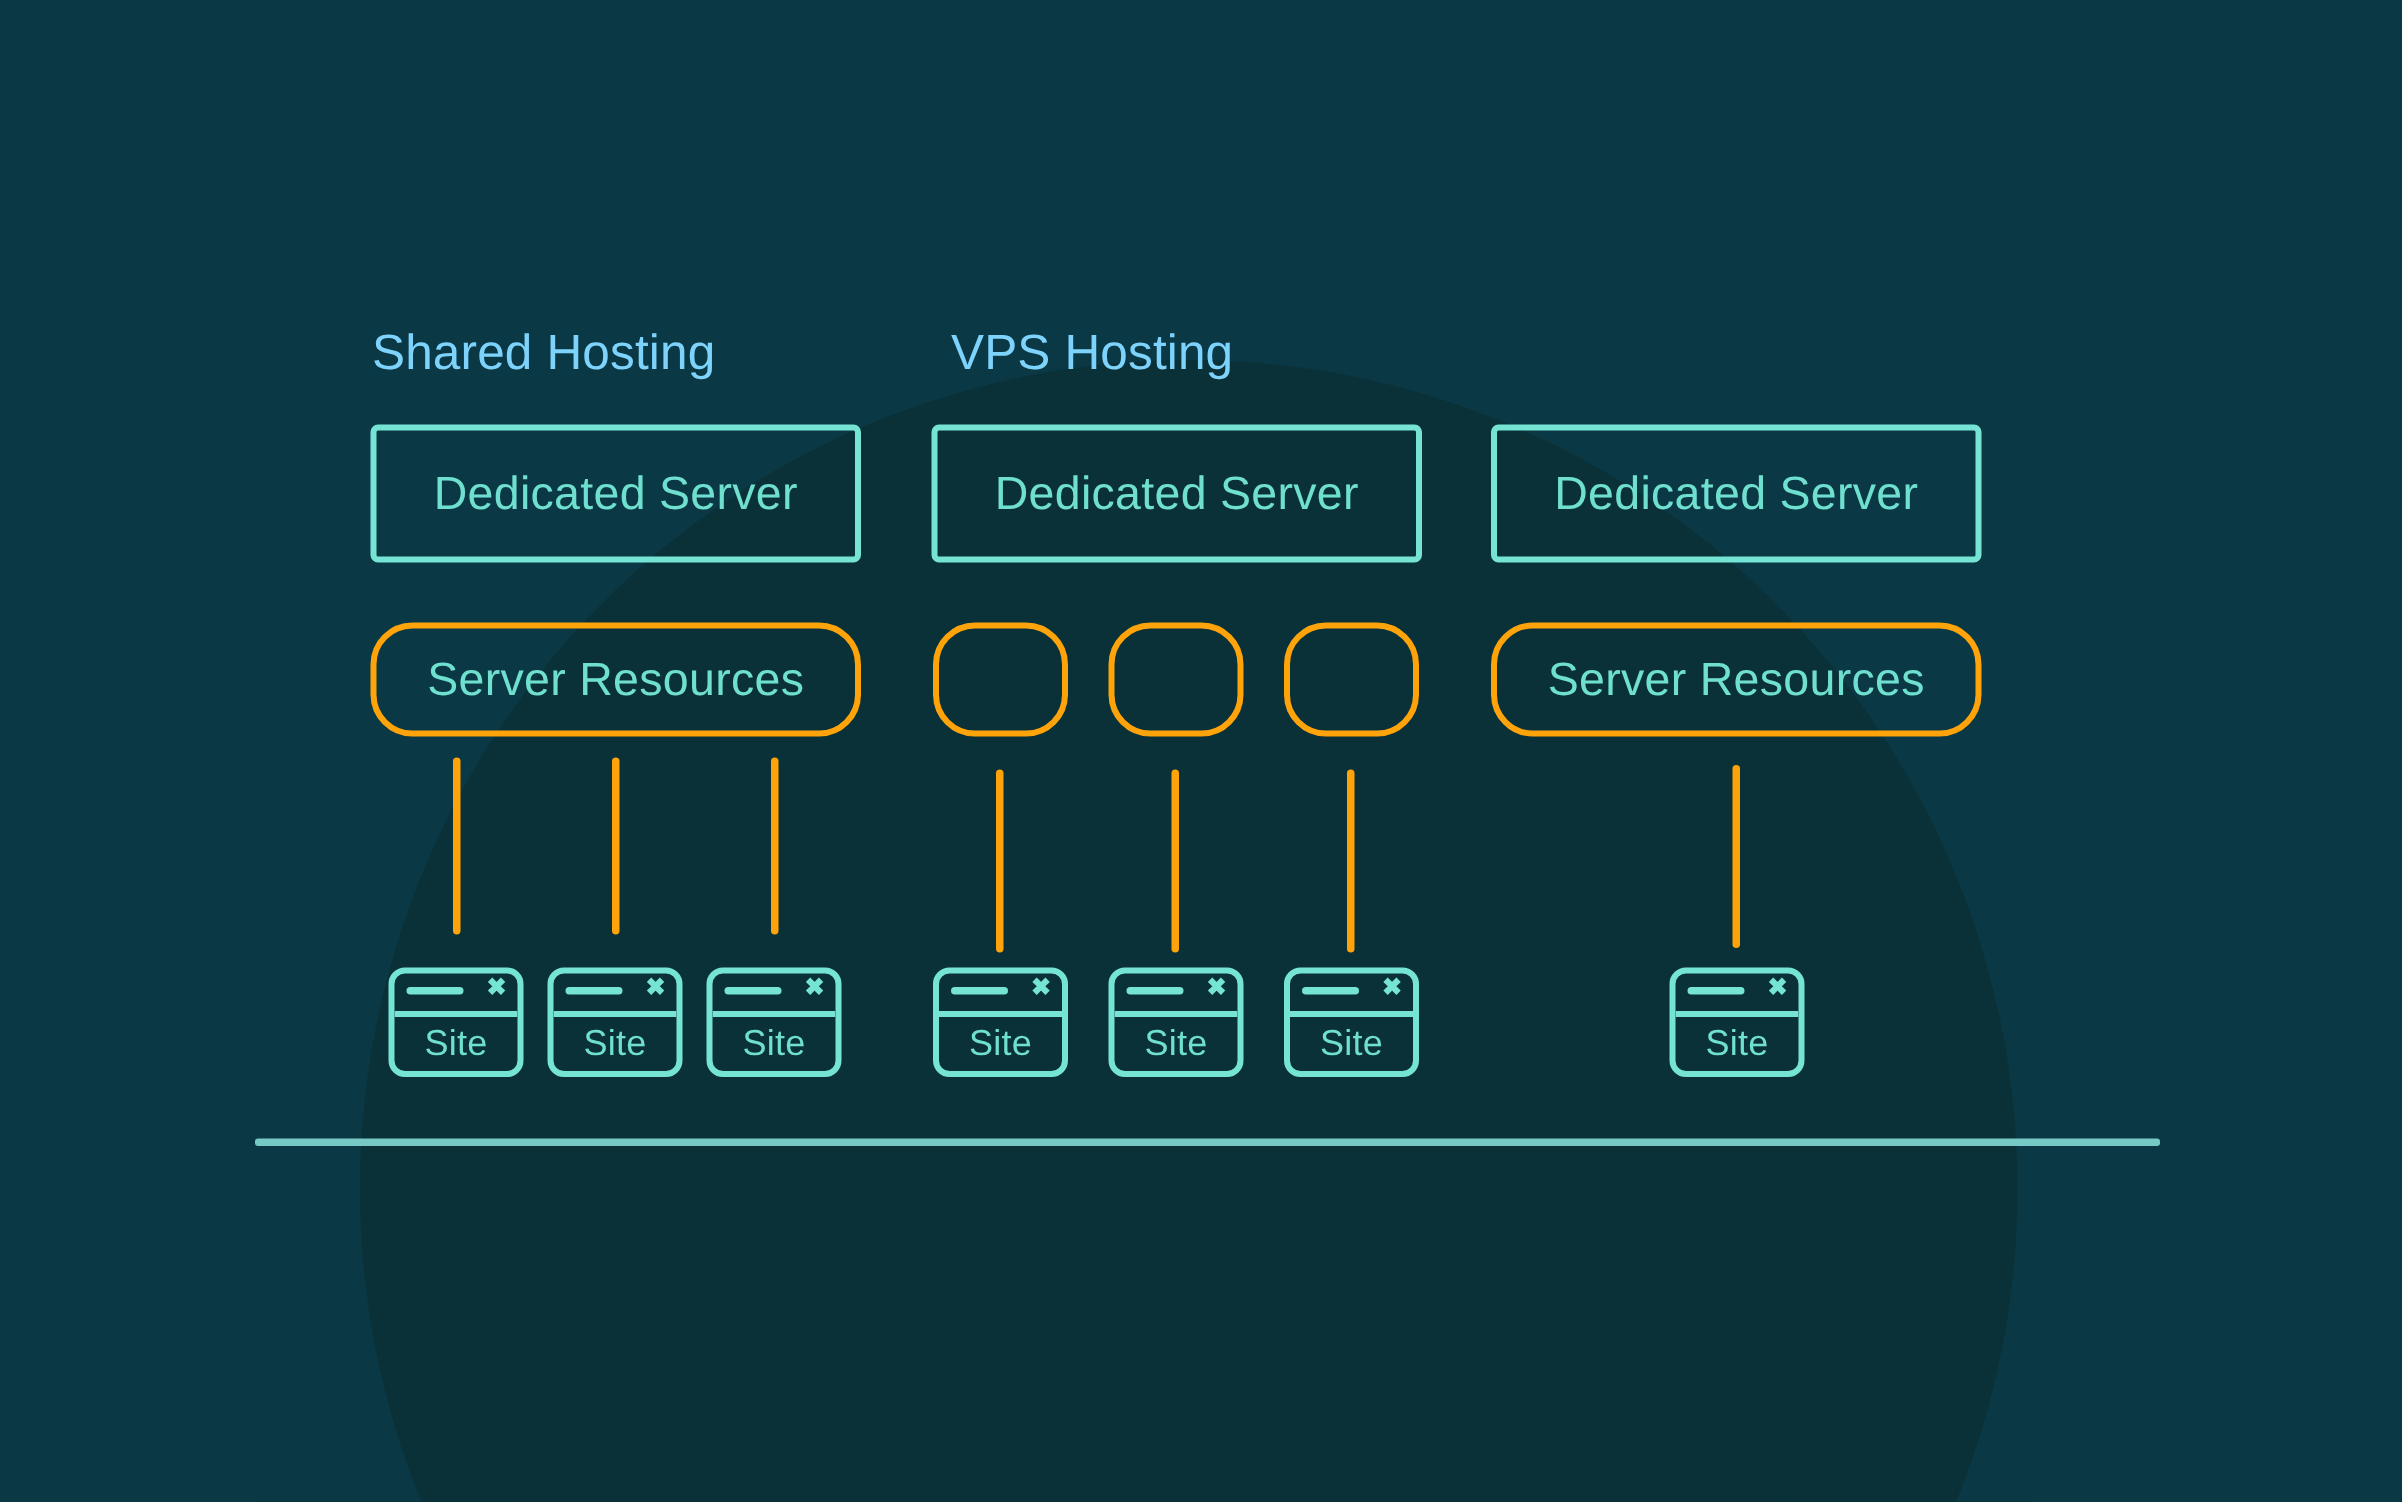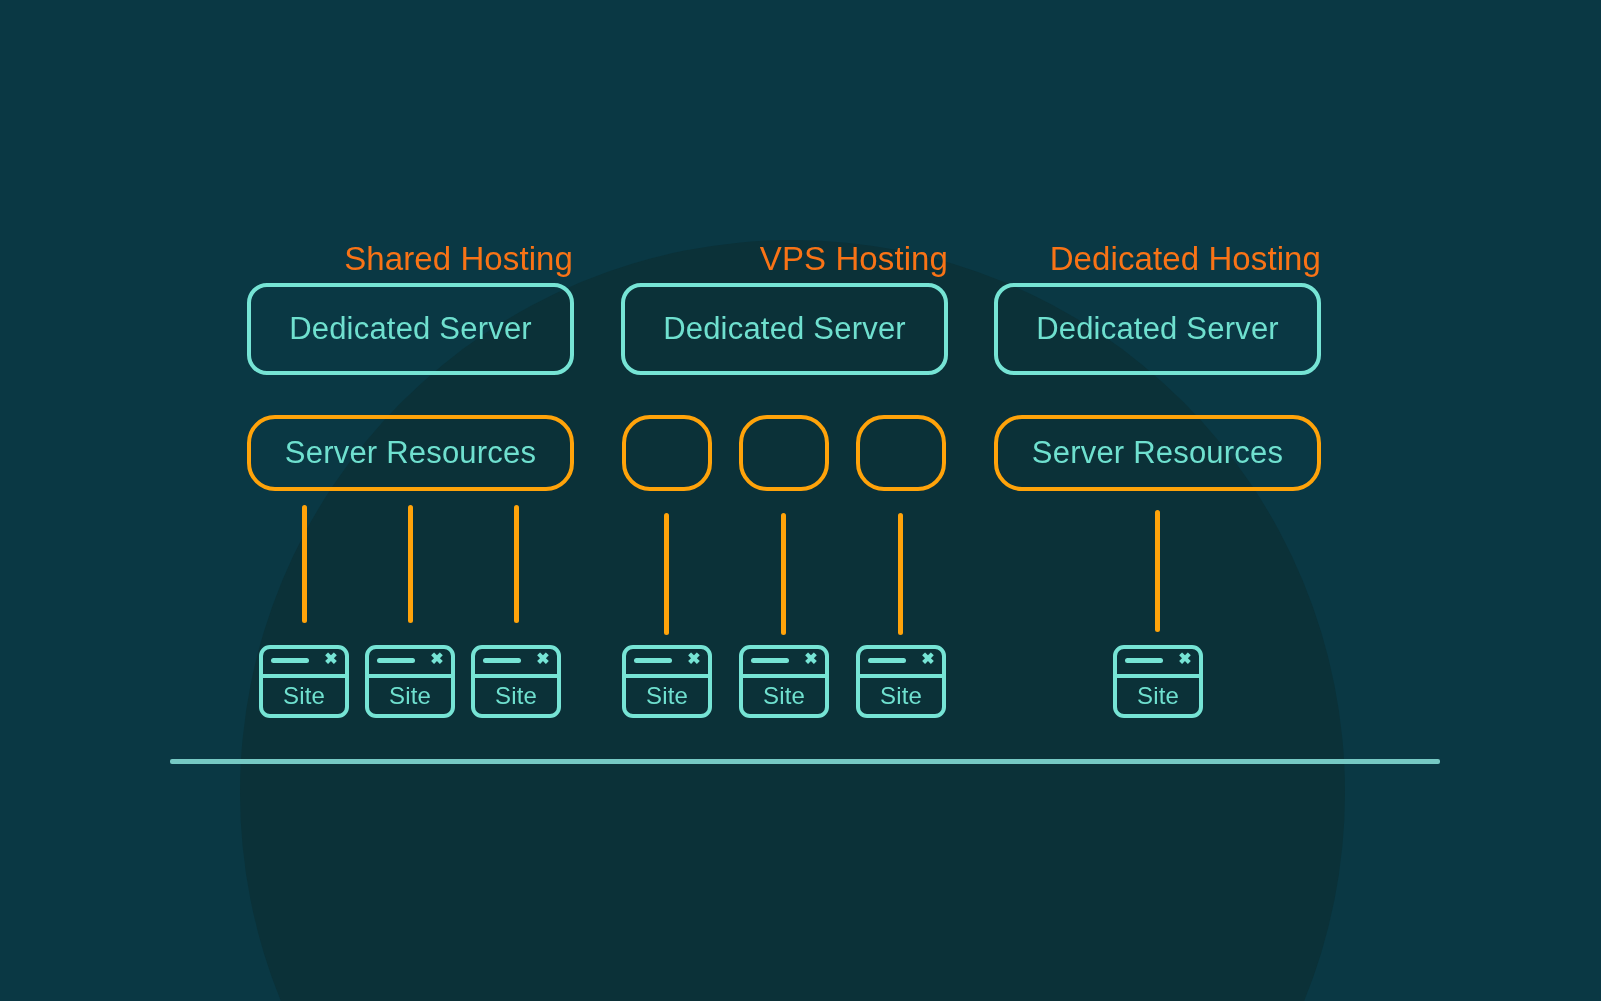--- a/index.html
+++ b/index.html
@@ -25,34 +25,33 @@
     height: 1105px;
     border-radius: 50%;
     background: #0b3138;
     pointer-events: none;
   }
 
   
   .col-title {
     position: absolute;
     top: 216px;
-    text-align: right;
+    text-align: left;
     font-size: 33px;
     font-weight: 400;
-    color: #f97316;
+    color: #7dd3fc;
     letter-spacing: 0.1px;
     white-space: nowrap;
-    margin-top: 24px;
   }
 
   
   .box {
     position: absolute;
     box-sizing: border-box;
-    border-radius: 20px;
+    border-radius: 5px;
     display: flex;
     align-items: center;
     justify-content: center;
     background: transparent;
   }
   .box-teal {
     border: 4px solid #76e4d5;
   }
   .box-orange {
     border: 4px solid #ffa30a;
@@ -183,21 +182,21 @@
   <div class="site" style="left:471px; top:645px;">
     <div class="site-bar">
       <span class="dash"></span>
       <span class="xmark">✖</span>
     </div>
     <div class="site-body">
       <span class="site-label">Site</span>
     </div>
   </div>
 
-  <div class="col-title" style="left:621px; width:327px;">VPS Hosting</div>
+  <div class="col-title" style="left:634px; width:327px;">VPS Hosting</div>
 
   <div class="box box-teal" style="left:621px; top:283px; width:327px; height:92px;">
     <span class="box-label">Dedicated Server</span>
   </div>
 
   <div class="box box-orange" style="left:622px; top:415px; width:90px; height:76px;">
     <span class="box-label"></span>
   </div>
   <div class="box box-orange" style="left:739px; top:415px; width:90px; height:76px;">
     <span class="box-label"></span>
@@ -233,21 +232,20 @@
   <div class="site" style="left:856px; top:645px;">
     <div class="site-bar">
       <span class="dash"></span>
       <span class="xmark">✖</span>
     </div>
     <div class="site-body">
       <span class="site-label">Site</span>
     </div>
   </div>
 
-  <div class="col-title" style="left:994px; width:327px;">Dedicated Hosting</div>
 
   <div class="box box-teal" style="left:994px; top:283px; width:327px; height:92px;">
     <span class="box-label">Dedicated Server</span>
   </div>
 
   <div class="box box-orange" style="left:994px; top:415px; width:327px; height:76px;">
     <span class="box-label">Server Resources</span>
   </div>
 
   <div class="connector" style="left:1155px; top:510px; height:122px;"></div>

